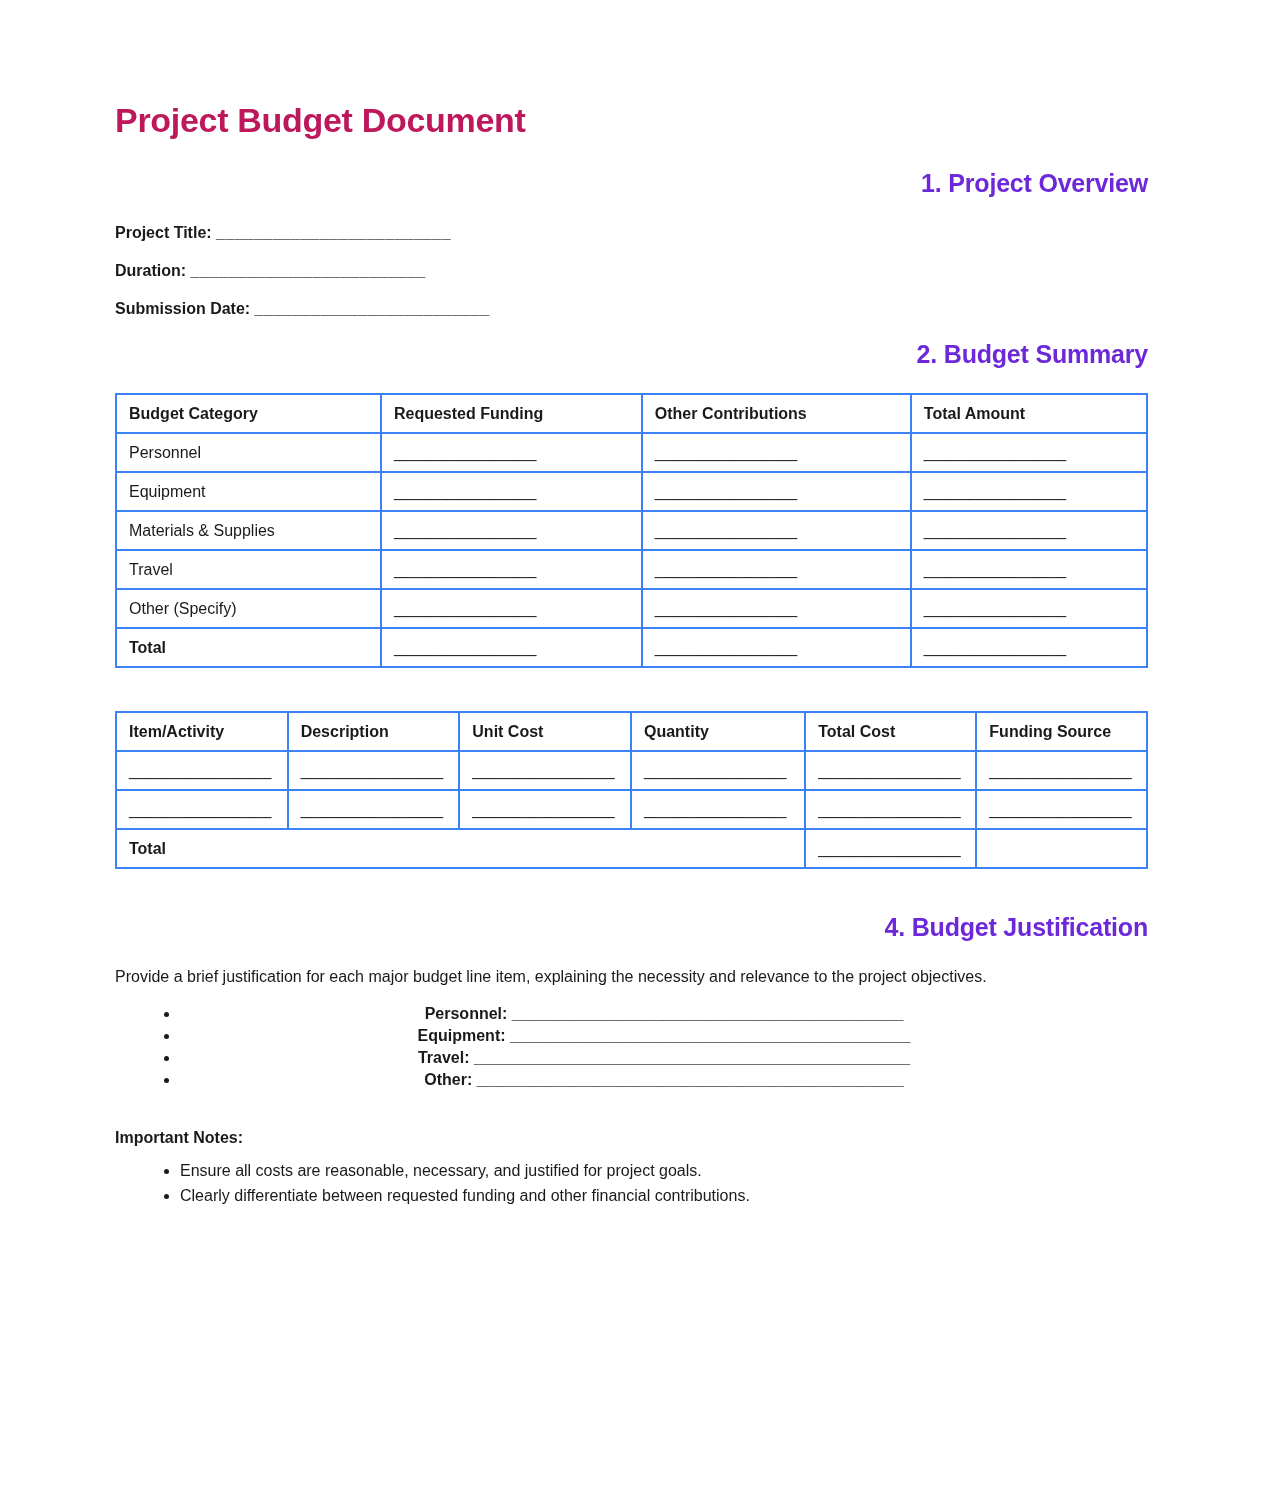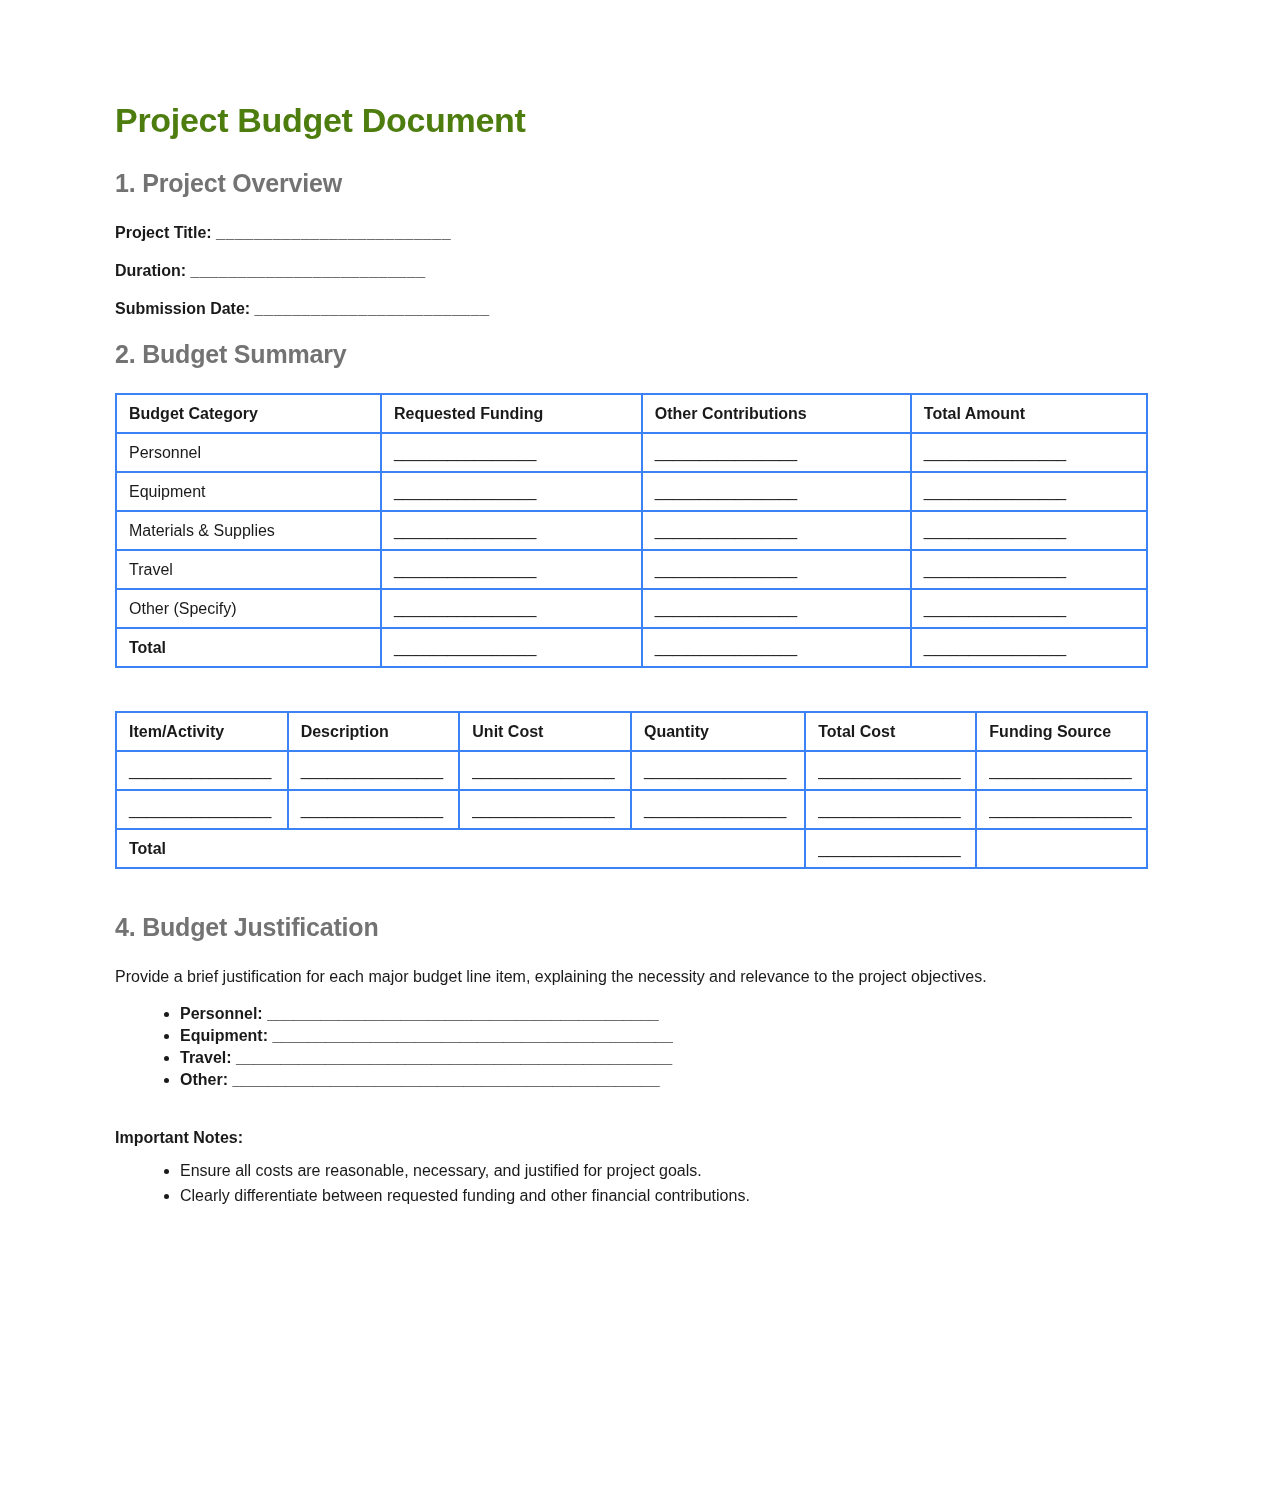--- a/index.html
+++ b/index.html
@@ -18,30 +18,31 @@
     width: 1263px;
     height: 1512px;
     padding: 100px 115px 0 115px;
     overflow: hidden;
   }
   h1 {
     font-size: 34px;
     line-height: 40px;
     font-weight: 700;
     margin: 0 0 28px 0;
-    color: #4d7c0f;
+    color: #be185d;
     letter-spacing: -0.3px;
   }
   h2 {
     font-size: 25px;
     line-height: 31px;
     font-weight: 700;
     margin: 0 0 23px 0;
-    color: #737373;
+    color: #6d28d9;
     letter-spacing: -0.2px;
+    text-align: right;
   }
   .fields { margin: 0 0 20px 0; }
   .field {
     margin: 0 0 17px 0;
     font-weight: 700;
     white-space: nowrap;
   }
   .field .blank { font-weight: 700; letter-spacing: 0.5px; }
   .section-gap-lg { margin-top: 20px; }
   table {
@@ -60,20 +61,21 @@
     height: 38px;
     overflow: hidden;
     white-space: nowrap;
   }
   th { font-weight: 700; }
   td.bold, th.bold { font-weight: 700; }
   .intro { margin: 0 0 16px 0; }
   ul.just-list {
     margin: 0 0 37px 0;
     padding: 0 0 0 65px;
+    text-align: center;
   }
   ul.just-list li {
     margin: 0 0 1px 0;
     font-weight: 700;
     white-space: nowrap;
   }
   .notes-heading {
     font-weight: 700;
     margin: 0 0 12px 0;
   }

